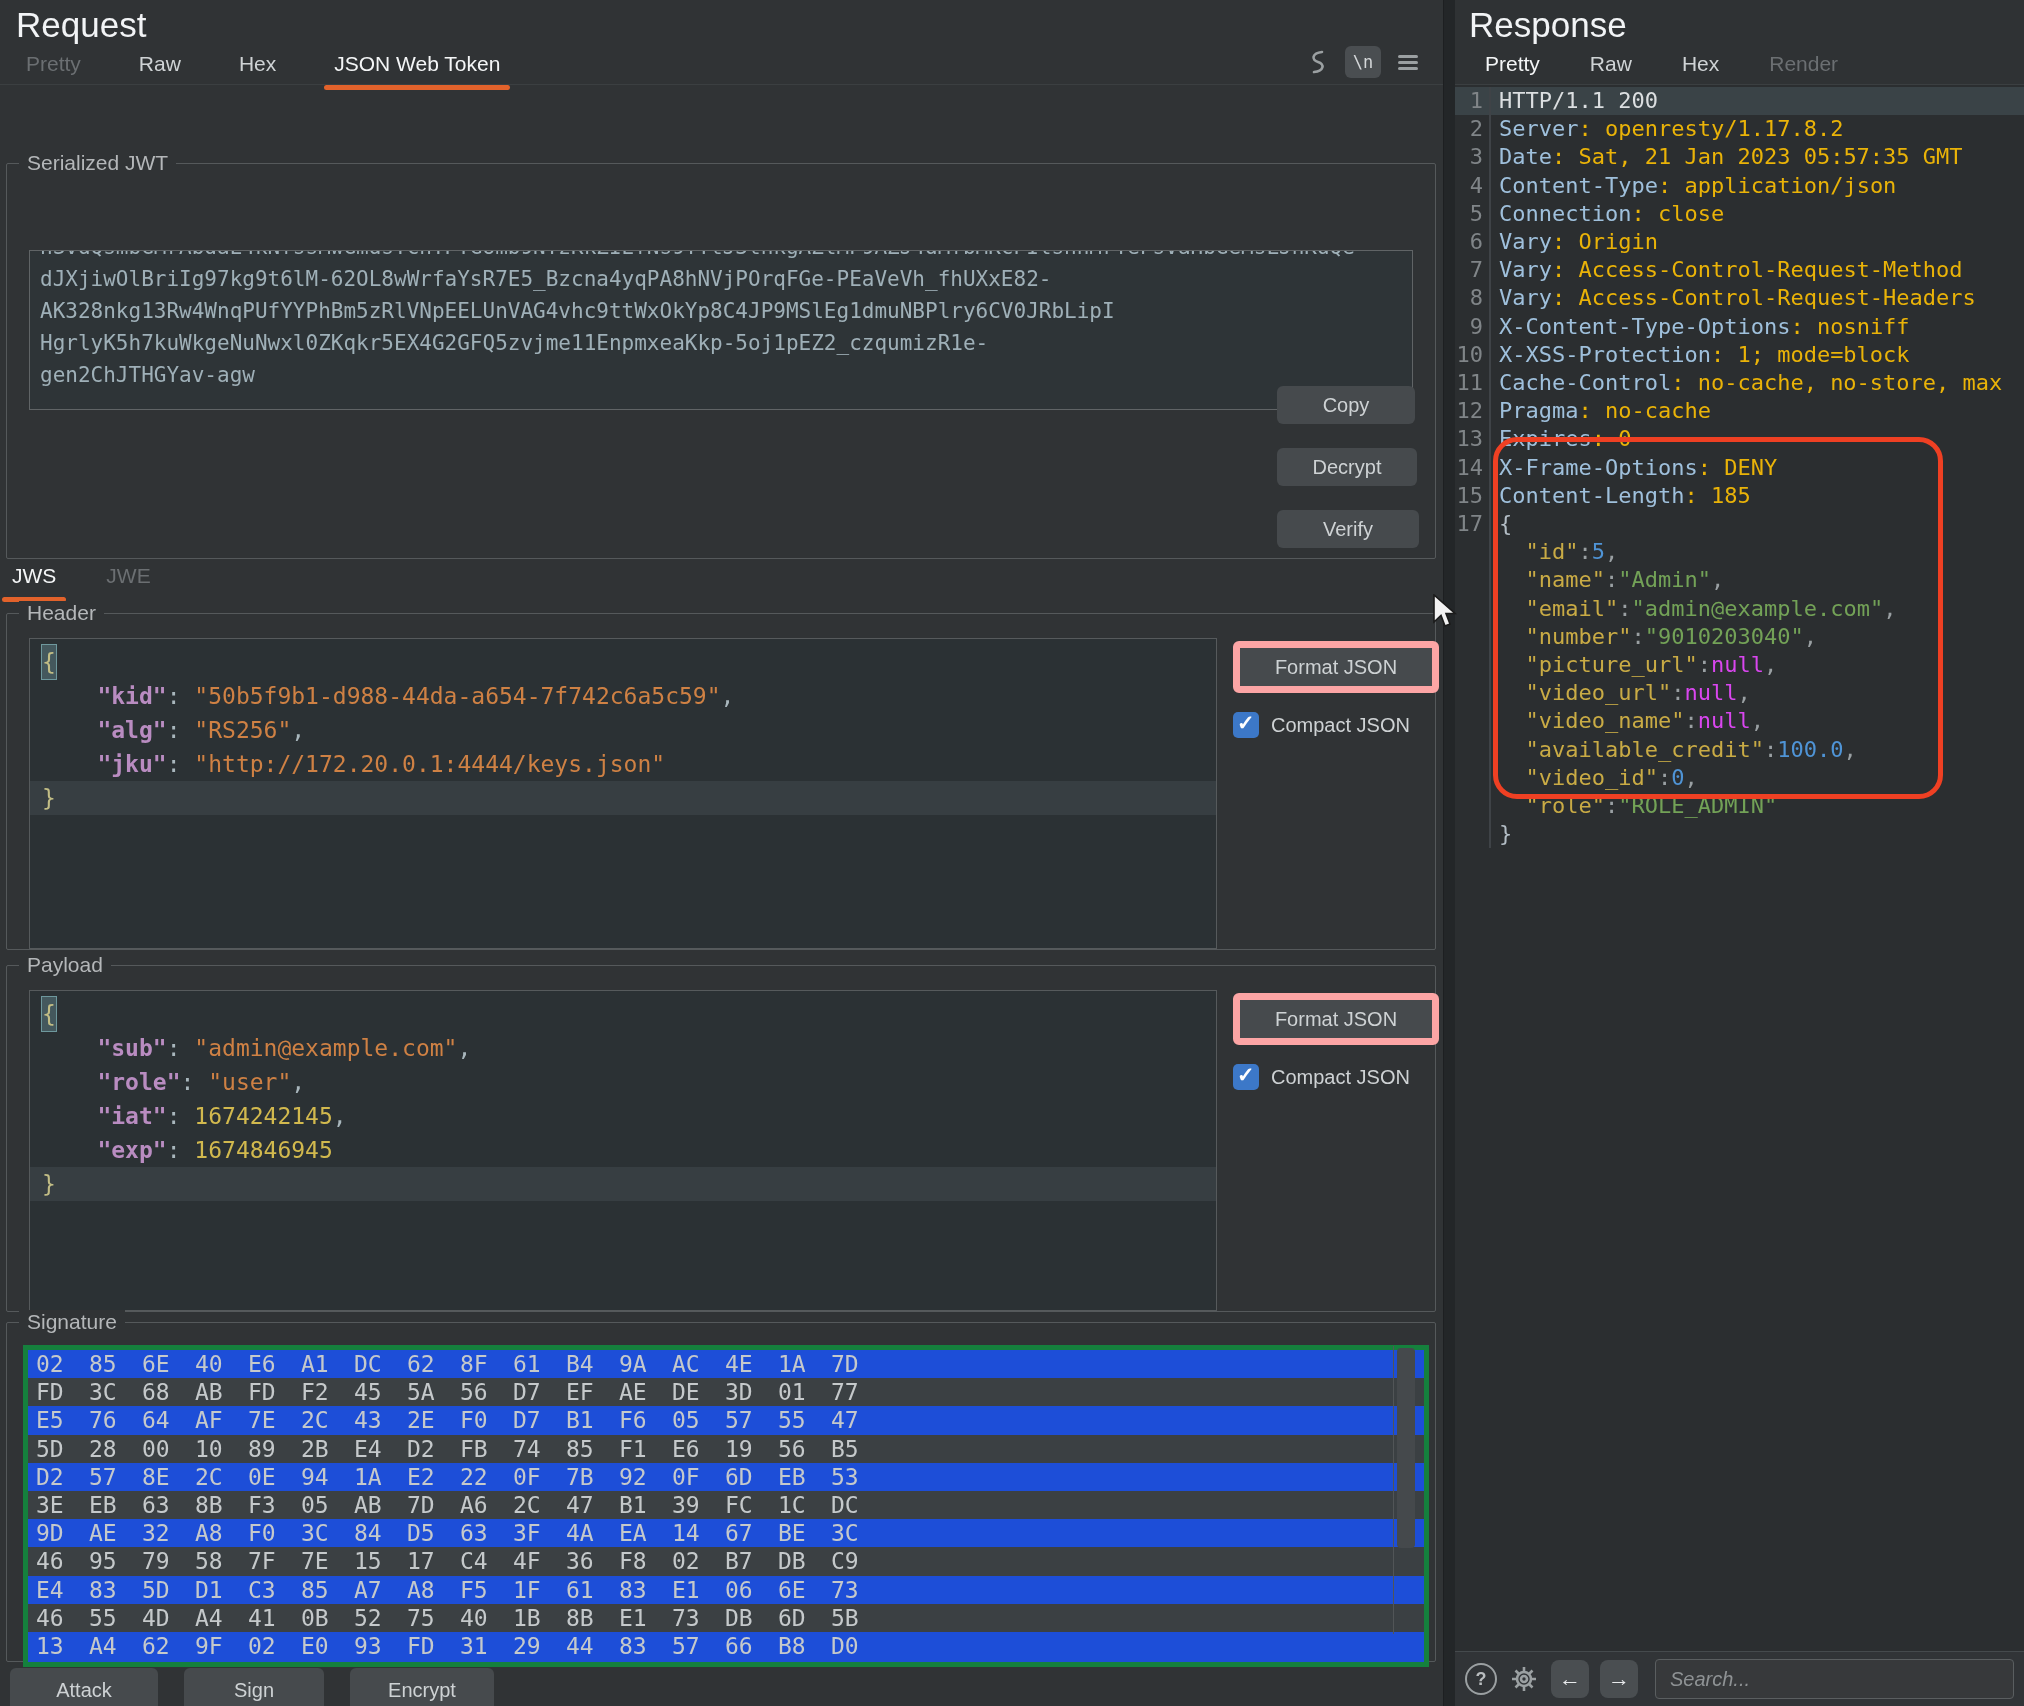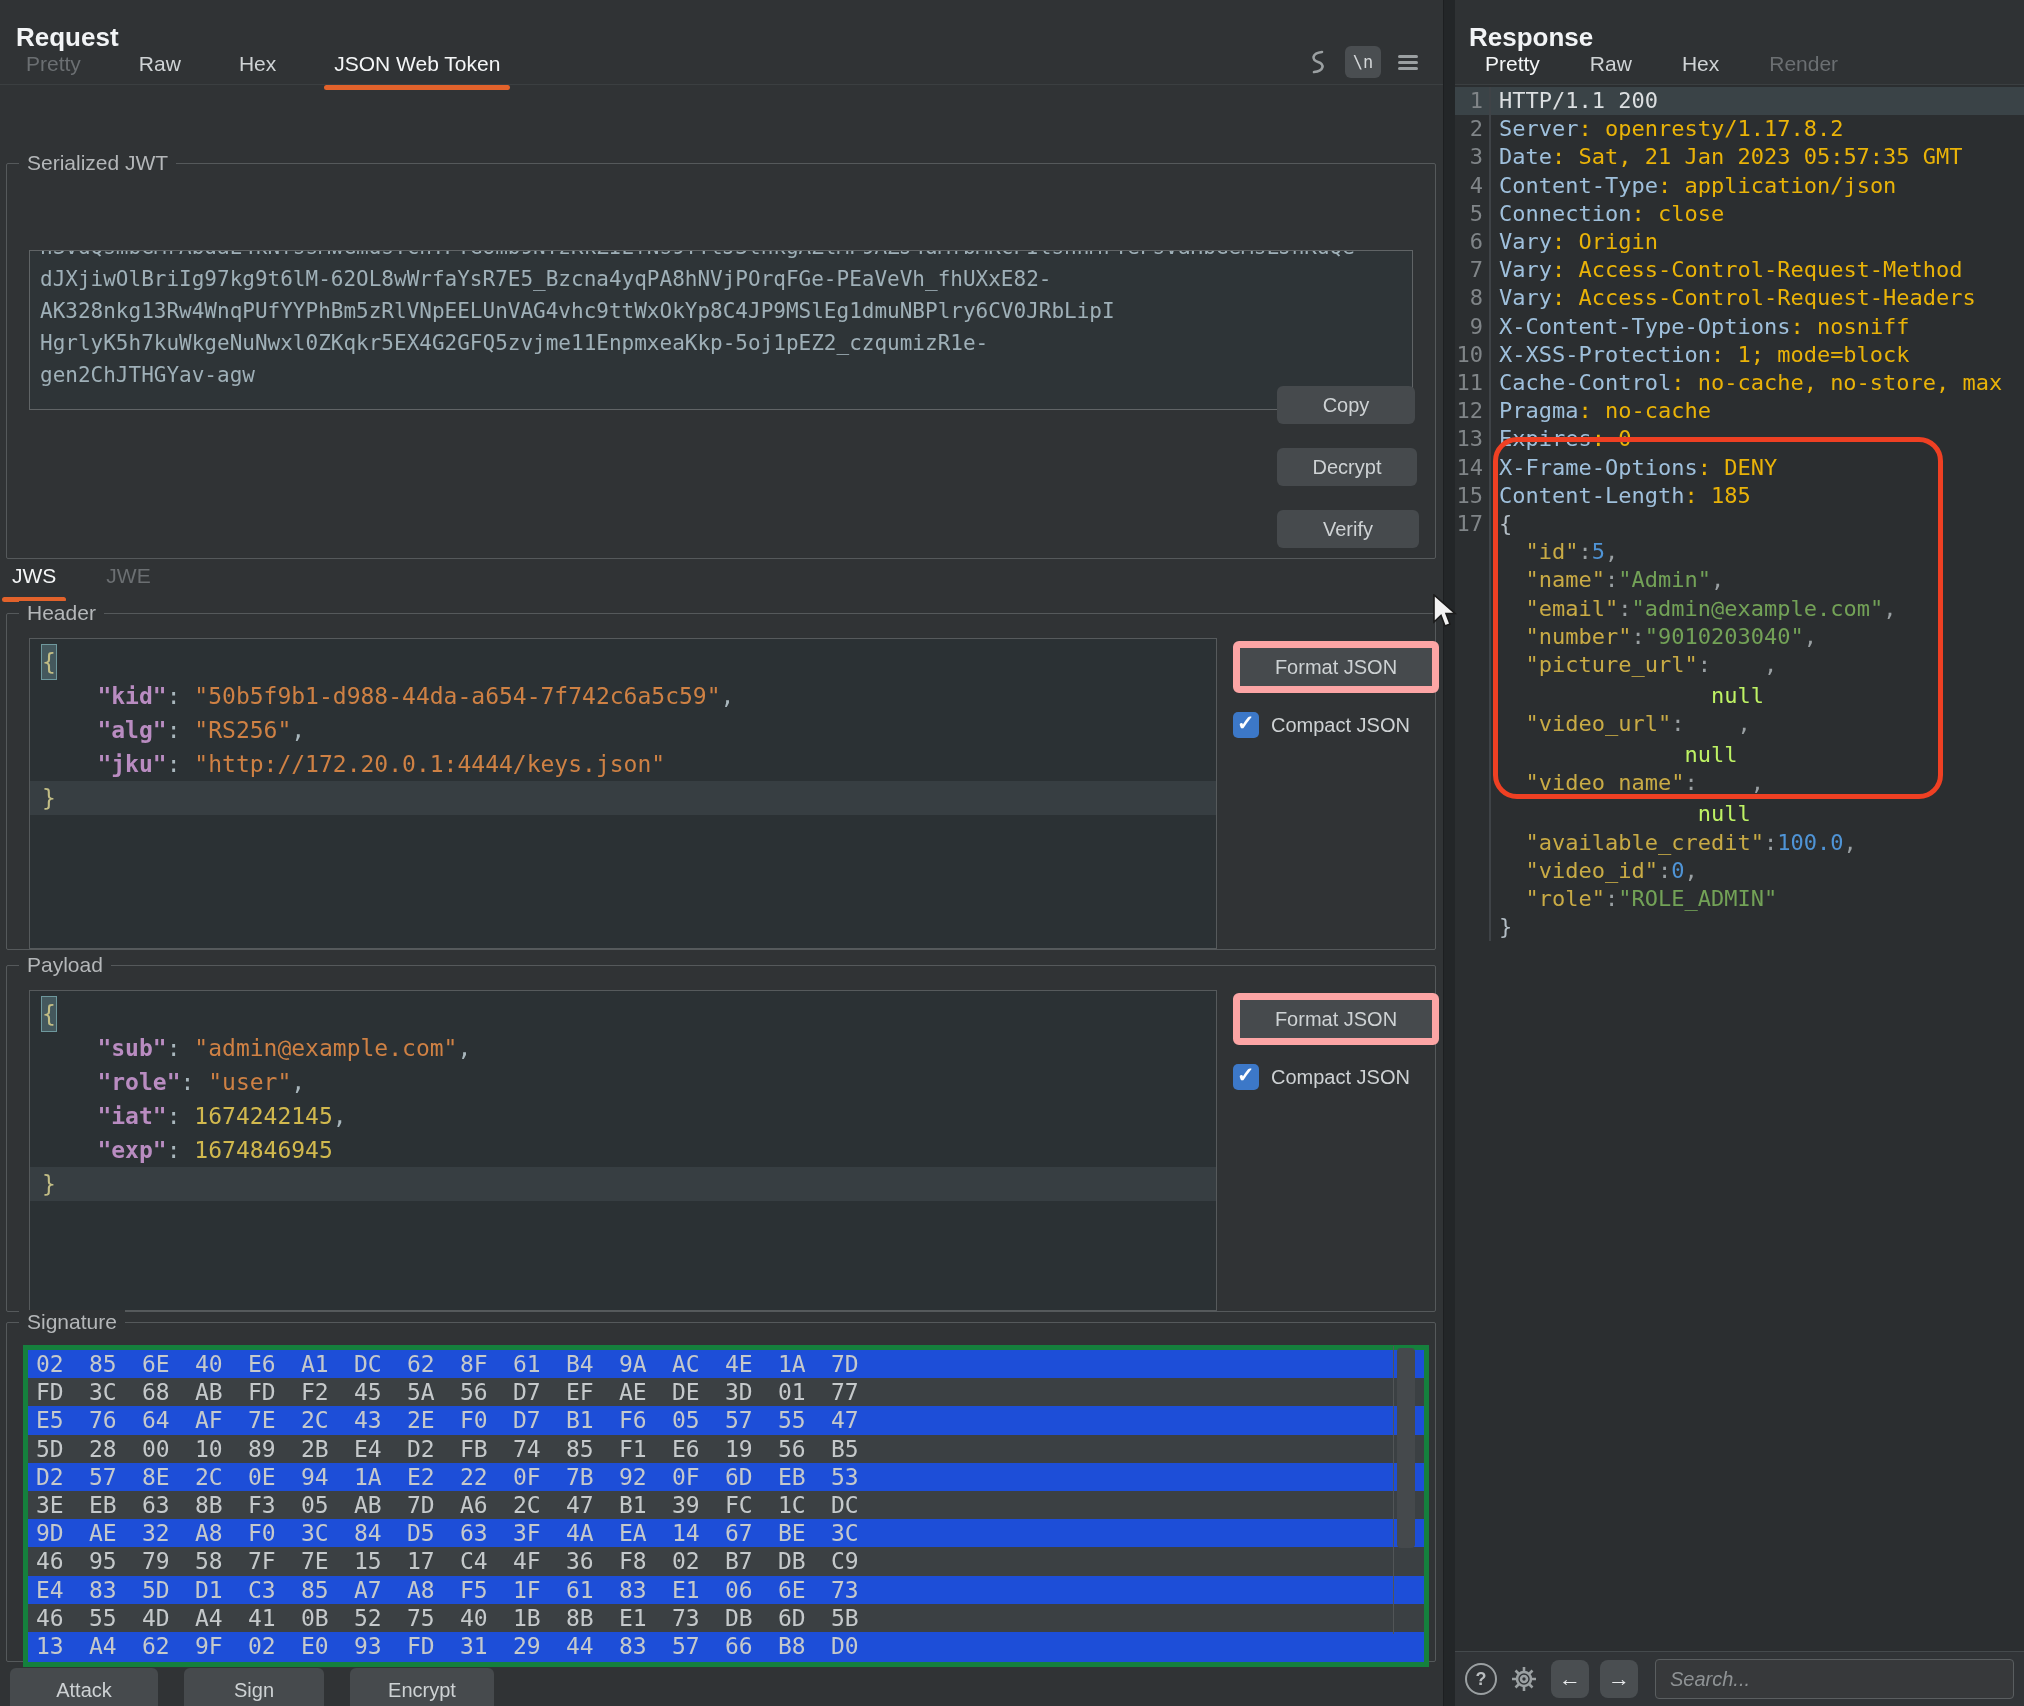--- a/index.html
+++ b/index.html
@@ -5,21 +5,21 @@
   html,body{margin:0;padding:0;}
   body{width:2024px;height:1706px;position:relative;background:#303335;overflow:hidden;
        font-family:"Liberation Sans",sans-serif;-webkit-font-smoothing:antialiased;}
   .mono{font-family:"DejaVu Sans Mono",monospace;}
 
   
   .left-panel{position:absolute;left:0;top:0;width:1443px;height:1706px;background:#303335;}
   .panel-divider{position:absolute;left:1443px;top:0;width:12px;height:1706px;background:#232628;border-left:1px solid #1d1f21;border-right:1px solid #1d1f21;}
   .right-panel{position:absolute;left:1455px;top:0;width:569px;height:1706px;background:#2f3234;}
 
-  .panel-title{position:absolute;left:16px;top:22px;font-size:26px;font-weight:bold;color:#f2f4f6;}
+  .panel-title{position:absolute;left:16px;top:5px;font-size:35px;font-weight:normal;color:#f2f4f6;}
 
   
   .tabs-row{position:absolute;left:0;top:44px;right:0;height:40px;border-bottom:1px solid #3b3f41;
             display:flex;align-items:center;padding-left:24px;}
   .tab{position:relative;font-size:21px;color:#cfd3d5;margin-right:54px;padding:6px 2px;white-space:nowrap;cursor:default;}
   .tab.sel{color:#f4f6f7;}
   .tab.sel::after{content:'';position:absolute;left:-8px;right:-8px;bottom:-8px;height:5px;background:#e2622b;border-radius:3px;}
   .tab.dim{color:#6b6f72;}
 
   
@@ -88,21 +88,21 @@
              font-family:"DejaVu Sans Mono",monospace;font-size:22px;line-height:28.2px;padding-top:2px;}
   .resp-code .cl{display:flex;white-space:pre;}
   .resp-code .cl.hl{background:#3a4347;}
   .resp-code .gut{flex:0 0 28px;text-align:right;padding-right:6px;border-right:2px solid #3f4347;margin-right:8px;color:#808588;}
   .resp-code .tk-status{color:#dcdfe1;}
   .resp-code .tk-hname{color:#9fc0dc;}
   .resp-code .tk-hval{color:#eab308;}
   .resp-code .tk-key{color:#c9ab45;}
   .resp-code .tk-str{color:#73a257;}
   .resp-code .tk-num{color:#4f94d6;}
-  .resp-code .tk-null{color:#bef264;margin-top:31px;}
+  .resp-code .tk-null{color:#d946ef;}
   .resp-code .tk-brace{color:#b4bec6;}
   .resp-code .tk-punc{color:#9aa0a3;}
 
   .red-annotation{position:absolute;left:38px;top:437px;width:440px;height:352px;border:5px solid #ef4023;border-radius:24px;pointer-events:none;}
 
   .resp-bottom{position:absolute;left:0;right:0;bottom:0;height:54px;background:#313437;border-top:1px solid #454a4d;
                display:flex;align-items:center;padding:0 10px;gap:11px;}
   .help-icon{width:28px;height:28px;border:2.5px solid #9ba0a2;border-radius:50%;color:#b9bdbf;display:flex;align-items:center;justify-content:center;
              font-size:18px;font-weight:bold;flex:0 0 28px;}
   .nav-btn{width:38px;height:38px;background:#4a4e51;border-radius:8px;color:#e8eaec;font-size:22px;

